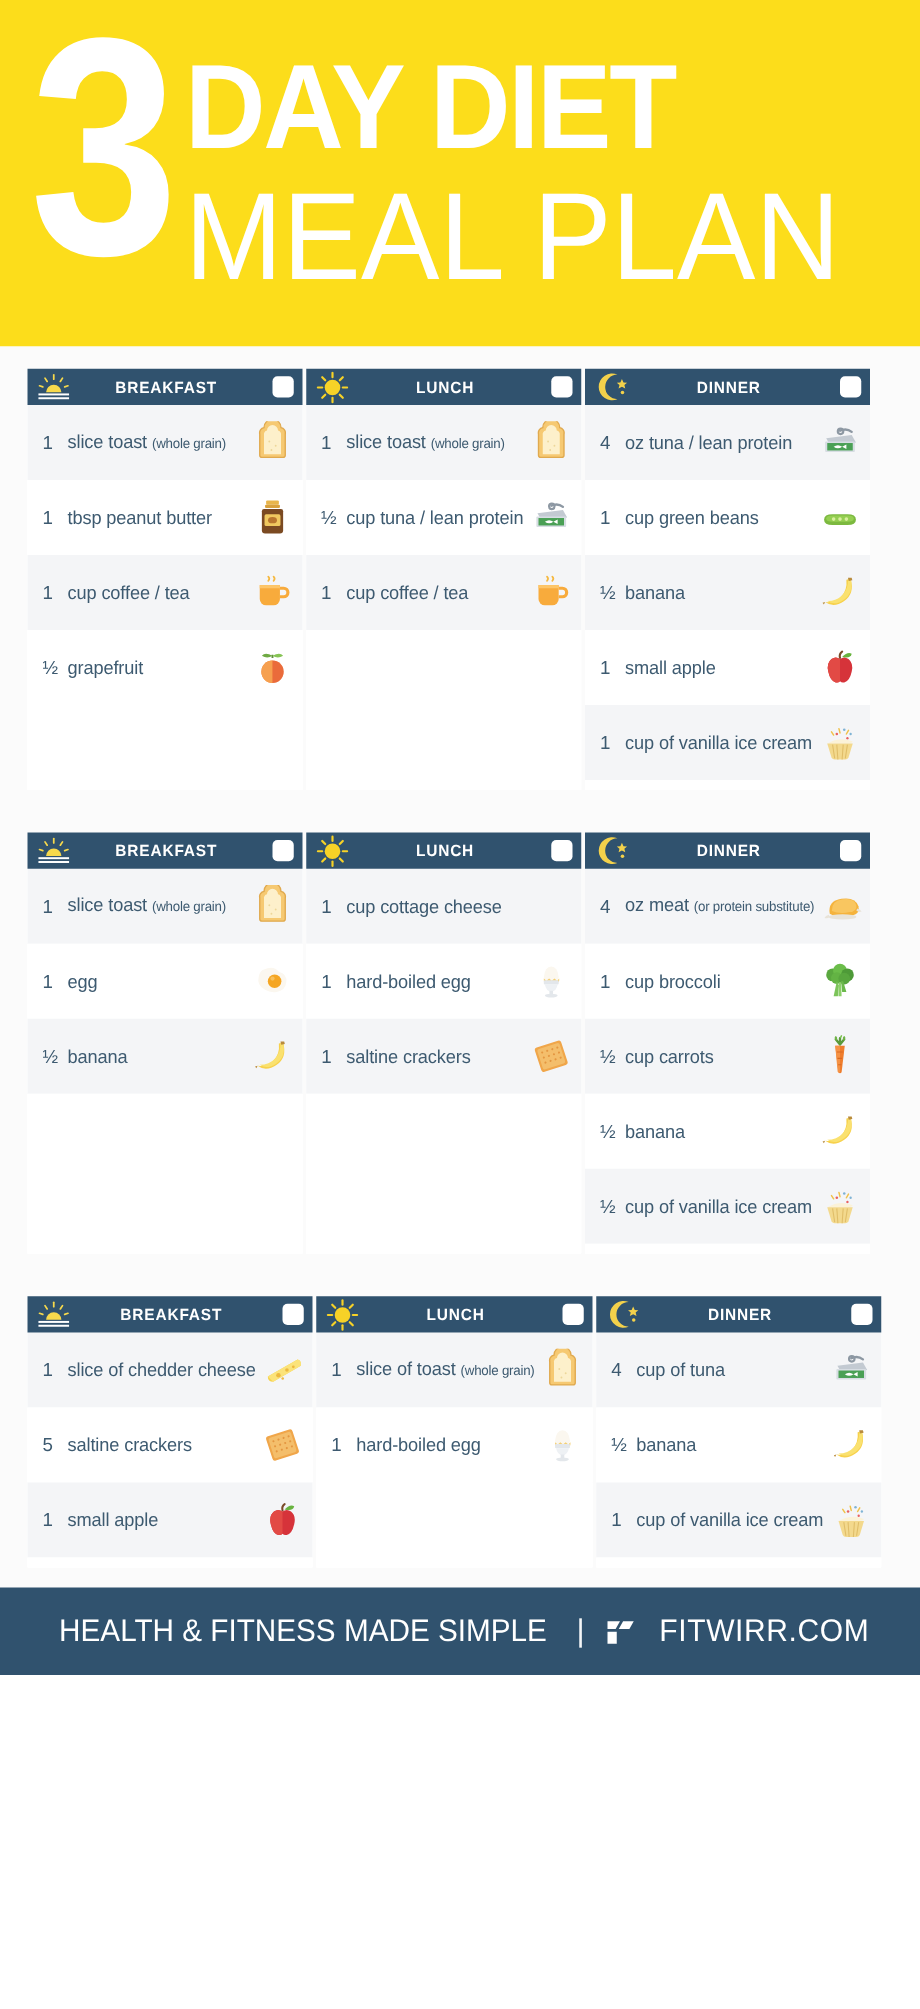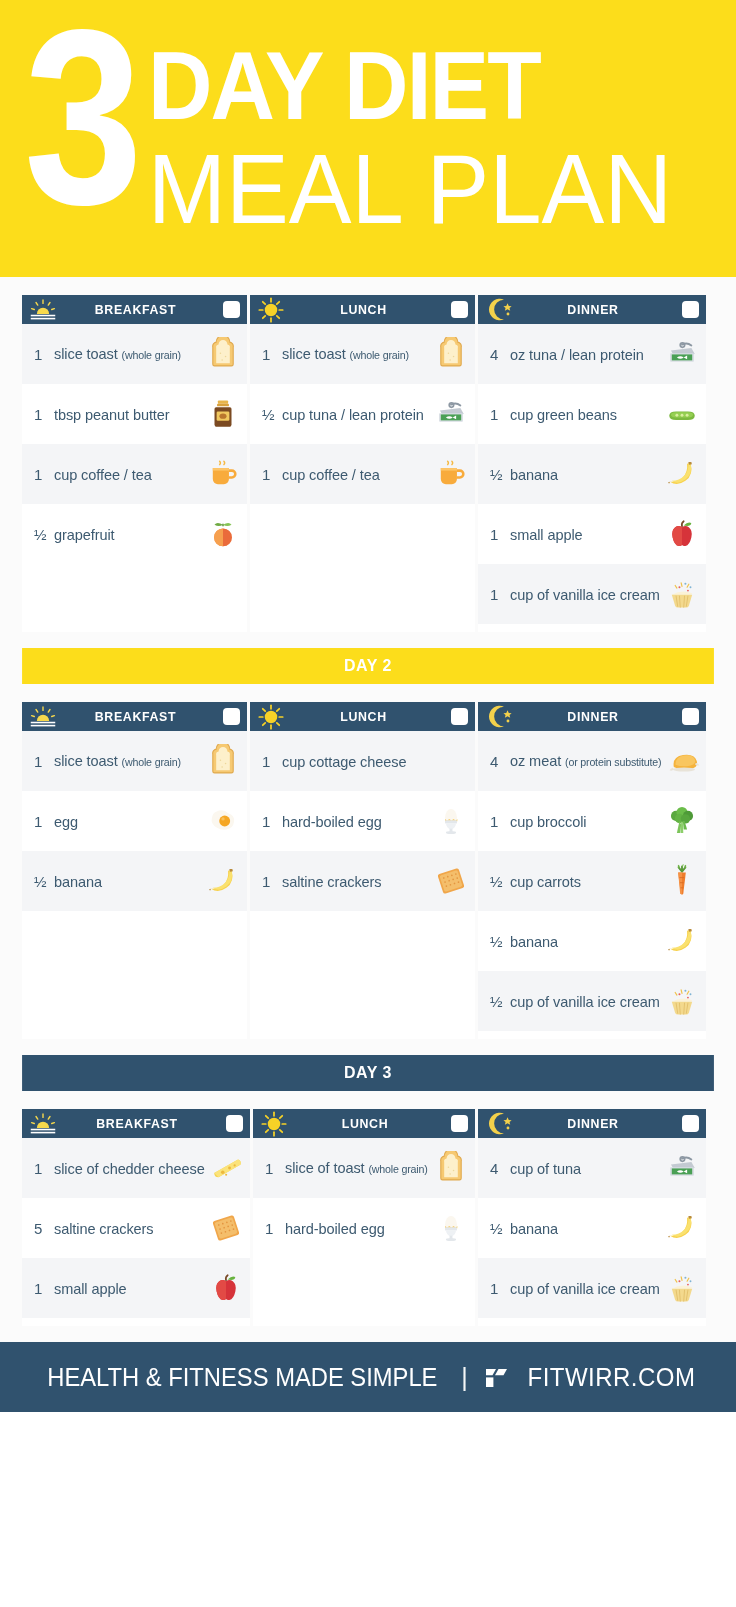--- a/index.html
+++ b/index.html
@@ -75,21 +75,21 @@
     font-size:17px;
     letter-spacing:0.6px;
     transform:scaleX(0.94);
   }
   .day-band-wrap{width:736px;}
   .band-navy{background:#30526e;}
   .band-yellow{background:#fcdd1b;}
 
   
   .day-block{
-    padding:18px 30px 16px 22px;
+    padding:18px 40px 16px 22px;
     display:flex;
     gap:3px;
     background:#fbfbfb;
   }
   .meal-card{
     width:228px;
     background:#ffffff;
     display:flex;
     flex-direction:column;
   }
@@ -445,22 +445,254 @@
                     <line x1="23" y1="22" x2="22" y2="36"></line>
                     <line x1="27" y1="22" x2="25" y2="35"></line>
                   </g>
                 </svg>
               </span>
             </div>
             <div class="meal-filler"></div>
           </div>
         </div>
       </div>
-      <div class="day-band-wrap">
-        <div class="day-band band-yellow">DAY 2</div>
+      <div class="day-block">
+        <div class="meal-card">
+          <div class="meal-head">
+            <span class="meal-icon">
+              <svg viewBox="0 0 32 26" width="28" height="23">
+                <g stroke="#f7d94c" stroke-width="1.6" stroke-linecap="round">
+                  <line x1="16" y1="2" x2="16" y2="6"></line>
+                  <line x1="8" y1="5" x2="10" y2="8"></line>
+                  <line x1="24" y1="5" x2="22" y2="8"></line>
+                  <line x1="3" y1="12" x2="6" y2="13"></line>
+                  <line x1="29" y1="12" x2="26" y2="13"></line>
+                </g>
+                <path d="M9 18 A7 7 0 0 1 23 18 Z" fill="#f7d94c"></path>
+                <rect x="2" y="19" width="28" height="1.8" fill="#ffffff"></rect>
+                <rect x="2" y="22.5" width="28" height="1.8" fill="#ffffff"></rect>
+              </svg>
+            </span>
+            <span class="meal-title">BREAKFAST</span>
+            <span class="meal-check"></span>
+          </div>
+          <div class="meal-body">
+            <div class="meal-row alt">
+              <span class="row-qty">1</span>
+              <span class="row-text"><span>slice toast</span> <span class="note">(whole grain)</span></span>
+              <span class="row-icon">
+                <svg viewBox="0 0 40 40" width="34" height="34">
+                  <path d="M8 12 a5 5 0 0 1 4-6 a6 6 0 0 1 16 0 a5 5 0 0 1 4 6 v20 a2 2 0 0 1-2 2 H10 a2 2 0 0 1-2-2 Z" fill="#f6c972" stroke="#e0a94e" stroke-width="1.3"></path>
+                  <path d="M12 13 a3.4 3.4 0 0 1 2.8-4.2 a4.3 4.3 0 0 1 10.4 0 a3.4 3.4 0 0 1 2.8 4.2 v18 H12 Z" fill="#fdf0cb"></path>
+                  <circle cx="17" cy="19" r="0.9" fill="#edd79a"></circle>
+                  <circle cx="23" cy="23" r="0.9" fill="#edd79a"></circle>
+                  <circle cx="19" cy="27" r="0.9" fill="#edd79a"></circle>
+                </svg>
+              </span>
+            </div>
+            <div class="meal-row plain">
+              <span class="row-qty">1</span>
+              <span class="row-text"><span>egg</span></span>
+              <span class="row-icon">
+                <svg viewBox="0 0 40 40" width="34" height="34">
+                  <path d="M12 9 q9-4 14 2 q8 2 7 10 q-1 8-9 9 q-6 1-11-2 q-8-4-6-12 q1-6 5-7 Z" fill="#fbf7ef"></path>
+                  <circle cx="22" cy="20" r="6.4" fill="#f5a623"></circle>
+                  <circle cx="20" cy="17.5" r="2" fill="#f8c05a"></circle>
+                </svg>
+              </span>
+            </div>
+            <div class="meal-row alt">
+              <span class="row-qty">½</span>
+              <span class="row-text"><span>banana</span></span>
+              <span class="row-icon">
+                <svg viewBox="0 0 40 40" width="34" height="34">
+                  <path d="M30 7 q4 14-6 21 q-10 7-18 1 q9 1 15-5 q6-6 5-16 Z" fill="#f7d14c"></path>
+                  <path d="M30 7 q3 13-6 19.5 q-9 6.5-16 1.5 q9 0 14.5-6 q5.5-6 5-14.5 Z" fill="#fae16f"></path>
+                  <path d="M27.5 6 h3.5 l.6 2.5 -3.4 .6 Z" fill="#b98b3c"></path>
+                  <path d="M6 29 l-2.4 .6 1.2 1.8 Z" fill="#b98b3c"></path>
+                </svg>
+              </span>
+            </div>
+            <div class="meal-filler"></div>
+          </div>
+        </div>
+        <div class="meal-card">
+          <div class="meal-head">
+            <span class="meal-icon">
+              <svg viewBox="0 0 30 30" width="26" height="26">
+                <g stroke="#f7d227" stroke-width="2" stroke-linecap="round">
+                  <line x1="15" y1="1.5" x2="15" y2="5.5"></line>
+                  <line x1="15" y1="24.5" x2="15" y2="28.5"></line>
+                  <line x1="1.5" y1="15" x2="5.5" y2="15"></line>
+                  <line x1="24.5" y1="15" x2="28.5" y2="15"></line>
+                  <line x1="5.5" y1="5.5" x2="8.3" y2="8.3"></line>
+                  <line x1="21.7" y1="21.7" x2="24.5" y2="24.5"></line>
+                  <line x1="5.5" y1="24.5" x2="8.3" y2="21.7"></line>
+                  <line x1="21.7" y1="8.3" x2="24.5" y2="5.5"></line>
+                </g>
+                <circle cx="15" cy="15" r="7.2" fill="#f7d227"></circle>
+              </svg>
+            </span>
+            <span class="meal-title">LUNCH</span>
+            <span class="meal-check"></span>
+          </div>
+          <div class="meal-body">
+            <div class="meal-row alt">
+              <span class="row-qty">1</span>
+              <span class="row-text"><span>cup cottage cheese</span></span>
+              <span class="row-icon empty"></span>
+            </div>
+            <div class="meal-row plain">
+              <span class="row-qty">1</span>
+              <span class="row-text"><span>hard-boiled egg</span></span>
+              <span class="row-icon">
+                <svg viewBox="0 0 40 40" width="34" height="34">
+                  <path d="M13 16 q1-10 7-10 t7 10 q0 2-.6 3 H13.6 Q13 18 13 16 Z" fill="#fbf7ef"></path>
+                  <path d="M13 17.5 l2.5 2 2.5-2 2.5 2 2.5-2 2.5 2 2-2 v1.5 q0 2-1 2 H14 q-1 0-1-2 Z" fill="#f3cf74"></path>
+                  <rect x="13" y="19" width="14" height="4" rx="1" fill="#e3e7eb"></rect>
+                  <path d="M14 23 q1 6 6 7 q5-1 6-7 Z" fill="#eef1f4"></path>
+                  <rect x="18.3" y="29" width="3.4" height="4" fill="#e3e7eb"></rect>
+                  <ellipse cx="20" cy="33.5" rx="6" ry="1.8" fill="#e3e7eb"></ellipse>
+                </svg>
+              </span>
+            </div>
+            <div class="meal-row alt">
+              <span class="row-qty">1</span>
+              <span class="row-text"><span>saltine crackers</span></span>
+              <span class="row-icon">
+                <svg viewBox="0 0 40 40" width="34" height="34">
+                  <g transform="rotate(-18 20 20)">
+                    <rect x="7" y="8" width="26" height="24" rx="2.5" fill="#f0a64a"></rect>
+                    <rect x="9" y="10" width="22" height="20" rx="2" fill="#f4be6b"></rect>
+                    <g fill="#e49640">
+                      <circle cx="13" cy="14" r="1"></circle>
+                      <circle cx="18" cy="14" r="1"></circle>
+                      <circle cx="23" cy="14" r="1"></circle>
+                      <circle cx="28" cy="14" r="1"></circle>
+                      <circle cx="13" cy="19" r="1"></circle>
+                      <circle cx="18" cy="19" r="1"></circle>
+                      <circle cx="23" cy="19" r="1"></circle>
+                      <circle cx="28" cy="19" r="1"></circle>
+                      <circle cx="13" cy="24" r="1"></circle>
+                      <circle cx="18" cy="24" r="1"></circle>
+                      <circle cx="23" cy="24" r="1"></circle>
+                      <circle cx="28" cy="24" r="1"></circle>
+                    </g>
+                  </g>
+                </svg>
+              </span>
+            </div>
+            <div class="meal-filler"></div>
+          </div>
+        </div>
+        <div class="meal-card">
+          <div class="meal-head">
+            <span class="meal-icon">
+              <svg viewBox="0 0 30 28" width="27" height="25">
+                <path d="M20 3 A12 12 0 1 0 20 25 A9.5 9.5 0 0 1 20 3 Z" fill="#f3d14b"></path>
+                <path d="M24 7 l1.4 3 3.2.3 -2.4 2.1 .8 3.1 -3-1.7 -3 1.7 .8-3.1 -2.4-2.1 3.2-.3 Z" fill="#f3d14b"></path>
+                <circle cx="24.5" cy="19" r="1.6" fill="#f3d14b"></circle>
+              </svg>
+            </span>
+            <span class="meal-title">DINNER</span>
+            <span class="meal-check"></span>
+          </div>
+          <div class="meal-body">
+            <div class="meal-row alt">
+              <span class="row-qty">4</span>
+              <span class="row-text"><span>oz meat</span> <span class="note">(or protein substitute)</span></span>
+              <span class="row-icon">
+                <svg viewBox="0 0 40 40" width="34" height="34">
+                  <path d="M8 27 q-2-12 11-14 q13-2 16 7 q2 7-6 9 q-12 3-21-2 Z" fill="#f5b33c"></path>
+                  <path d="M10 24 q0-9 10-10.5 q11-1.5 13 5.5 q1 5-6 6.5 q-10 2-17-1 Z" fill="#f9c660"></path>
+                  <path d="M7 28 q-3 1-4 3 q3 1 5-1 Z" fill="#e8e3d8"></path>
+                  <path d="M34 22 q3 1 4 3 q-3 1-5-1 Z" fill="#e8e3d8"></path>
+                  <ellipse cx="20" cy="30" rx="13" ry="2.4" fill="#e8e3d8"></ellipse>
+                </svg>
+              </span>
+            </div>
+            <div class="meal-row plain">
+              <span class="row-qty">1</span>
+              <span class="row-text"><span>cup broccoli</span></span>
+              <span class="row-icon">
+                <svg viewBox="0 0 40 40" width="34" height="34">
+                  <circle cx="13" cy="14" r="6" fill="#5aa83f"></circle>
+                  <circle cx="20" cy="10" r="6.5" fill="#6bbd4a"></circle>
+                  <circle cx="27" cy="14" r="6" fill="#4e9a38"></circle>
+                  <circle cx="17" cy="17" r="5.5" fill="#63b344"></circle>
+                  <circle cx="24" cy="17.5" r="5.5" fill="#58a63e"></circle>
+                  <path d="M17 20 l-3 14 h4 l1-10 Z" fill="#7cc45a"></path>
+                  <path d="M21 20 l1 10 h4 l-3-10 Z" fill="#6bb94c"></path>
+                  <path d="M19 21 l-.5 13 h3 l-.5-13 Z" fill="#8ccf6a"></path>
+                </svg>
+              </span>
+            </div>
+            <div class="meal-row alt">
+              <span class="row-qty">½</span>
+              <span class="row-text"><span>cup carrots</span></span>
+              <span class="row-icon">
+                <svg viewBox="0 0 40 40" width="34" height="34">
+                  <path d="M20 9 l-4-5 M20 9 l4-5 M20 9 v-6" stroke="#5a9a3a" stroke-width="2.2" stroke-linecap="round"></path>
+                  <path d="M16 5 q-2-3 0-4 q2 1 1 4 Z" fill="#6fb347"></path>
+                  <path d="M24 5 q2-3 0-4 q-2 1-1 4 Z" fill="#6fb347"></path>
+                  <path d="M20 3 q0-3 2-3 q0 3-2 3 Z" fill="#7cc152"></path>
+                  <path d="M15.5 10 h9 L21.5 35 q-1.5 2-3 0 Z" fill="#ef7d2c"></path>
+                  <path d="M15.5 10 h4.5 L20 35 q-1.5 1-2.2-.3 Z" fill="#f59245"></path>
+                  <g stroke="#d96a22" stroke-width="1">
+                    <line x1="17" y1="16" x2="22.6" y2="16"></line>
+                    <line x1="17.6" y1="22" x2="22" y2="22"></line>
+                    <line x1="18.3" y1="28" x2="21.4" y2="28"></line>
+                  </g>
+                </svg>
+              </span>
+            </div>
+            <div class="meal-row plain">
+              <span class="row-qty">½</span>
+              <span class="row-text"><span>banana</span></span>
+              <span class="row-icon">
+                <svg viewBox="0 0 40 40" width="34" height="34">
+                  <path d="M30 7 q4 14-6 21 q-10 7-18 1 q9 1 15-5 q6-6 5-16 Z" fill="#f7d14c"></path>
+                  <path d="M30 7 q3 13-6 19.5 q-9 6.5-16 1.5 q9 0 14.5-6 q5.5-6 5-14.5 Z" fill="#fae16f"></path>
+                  <path d="M27.5 6 h3.5 l.6 2.5 -3.4 .6 Z" fill="#b98b3c"></path>
+                  <path d="M6 29 l-2.4 .6 1.2 1.8 Z" fill="#b98b3c"></path>
+                </svg>
+              </span>
+            </div>
+            <div class="meal-row alt">
+              <span class="row-qty">½</span>
+              <span class="row-text"><span>cup of vanilla ice cream</span></span>
+              <span class="row-icon">
+                <svg viewBox="0 0 40 40" width="34" height="34">
+                  <g fill="#7fb3d5">
+                    <circle cx="24" cy="8" r="1.2"></circle>
+                    <circle cx="30" cy="12" r="1.1"></circle>
+                  </g>
+                  <g stroke="#f0c24a" stroke-width="1.4" stroke-linecap="round">
+                    <line x1="20" y1="11" x2="19" y2="7"></line>
+                    <line x1="26" y1="12" x2="28" y2="8.5"></line>
+                    <line x1="14" y1="13" x2="12" y2="10"></line>
+                  </g>
+                  <g fill="#e8615f">
+                    <circle cx="17" cy="12" r="1.2"></circle>
+                    <circle cx="27" cy="16" r="1.1"></circle>
+                  </g>
+                  <path d="M8 21 q12-7 24-2 q-1 2-4 2 H12 q-3 0-4-0 Z" fill="#fbf2d8"></path>
+                  <path d="M8 21 h24 l-4 13 q-1 2-3 2 H15 q-2 0-3-2 Z" fill="#f3d98d"></path>
+                  <g stroke="#e0bd68" stroke-width="1">
+                    <line x1="13" y1="22" x2="15" y2="35"></line>
+                    <line x1="17" y1="22" x2="18" y2="36"></line>
+                    <line x1="23" y1="22" x2="22" y2="36"></line>
+                    <line x1="27" y1="22" x2="25" y2="35"></line>
+                  </g>
+                </svg>
+              </span>
+            </div>
+            <div class="meal-filler"></div>
+          </div>
+        </div>
       </div>
       <div class="day-block">
         <div class="meal-card">
           <div class="meal-head">
             <span class="meal-icon">
               <svg viewBox="0 0 32 26" width="28" height="23">
                 <g stroke="#f7d94c" stroke-width="1.6" stroke-linecap="round">
                   <line x1="16" y1="2" x2="16" y2="6"></line>
                   <line x1="8" y1="5" x2="10" y2="8"></line>
                   <line x1="24" y1="5" x2="22" y2="8"></line>
@@ -471,51 +703,67 @@
                 <rect x="2" y="19" width="28" height="1.8" fill="#ffffff"></rect>
                 <rect x="2" y="22.5" width="28" height="1.8" fill="#ffffff"></rect>
               </svg>
             </span>
             <span class="meal-title">BREAKFAST</span>
             <span class="meal-check"></span>
           </div>
           <div class="meal-body">
             <div class="meal-row alt">
               <span class="row-qty">1</span>
-              <span class="row-text"><span>slice toast</span> <span class="note">(whole grain)</span></span>
-              <span class="row-icon">
-                <svg viewBox="0 0 40 40" width="34" height="34">
-                  <path d="M8 12 a5 5 0 0 1 4-6 a6 6 0 0 1 16 0 a5 5 0 0 1 4 6 v20 a2 2 0 0 1-2 2 H10 a2 2 0 0 1-2-2 Z" fill="#f6c972" stroke="#e0a94e" stroke-width="1.3"></path>
-                  <path d="M12 13 a3.4 3.4 0 0 1 2.8-4.2 a4.3 4.3 0 0 1 10.4 0 a3.4 3.4 0 0 1 2.8 4.2 v18 H12 Z" fill="#fdf0cb"></path>
-                  <circle cx="17" cy="19" r="0.9" fill="#edd79a"></circle>
-                  <circle cx="23" cy="23" r="0.9" fill="#edd79a"></circle>
-                  <circle cx="19" cy="27" r="0.9" fill="#edd79a"></circle>
-                </svg>
-              </span>
-            </div>
-            <div class="meal-row plain">
-              <span class="row-qty">1</span>
-              <span class="row-text"><span>egg</span></span>
-              <span class="row-icon">
-                <svg viewBox="0 0 40 40" width="34" height="34">
-                  <path d="M12 9 q9-4 14 2 q8 2 7 10 q-1 8-9 9 q-6 1-11-2 q-8-4-6-12 q1-6 5-7 Z" fill="#fbf7ef"></path>
-                  <circle cx="22" cy="20" r="6.4" fill="#f5a623"></circle>
-                  <circle cx="20" cy="17.5" r="2" fill="#f8c05a"></circle>
-                </svg>
-              </span>
-            </div>
-            <div class="meal-row alt">
-              <span class="row-qty">½</span>
-              <span class="row-text"><span>banana</span></span>
-              <span class="row-icon">
-                <svg viewBox="0 0 40 40" width="34" height="34">
-                  <path d="M30 7 q4 14-6 21 q-10 7-18 1 q9 1 15-5 q6-6 5-16 Z" fill="#f7d14c"></path>
-                  <path d="M30 7 q3 13-6 19.5 q-9 6.5-16 1.5 q9 0 14.5-6 q5.5-6 5-14.5 Z" fill="#fae16f"></path>
-                  <path d="M27.5 6 h3.5 l.6 2.5 -3.4 .6 Z" fill="#b98b3c"></path>
-                  <path d="M6 29 l-2.4 .6 1.2 1.8 Z" fill="#b98b3c"></path>
+              <span class="row-text"><span>slice of chedder cheese</span></span>
+              <span class="row-icon">
+                <svg viewBox="0 0 40 40" width="34" height="34">
+                  <path d="M5 26 L33 10 q4 1 3 6 L10 31 q-5 0-5-5 Z" fill="#f5d34e"></path>
+                  <path d="M5 26 L33 10 q4 1 3 6 L10 31 Z" fill="#fbe37a"></path>
+                  <circle cx="15" cy="25" r="2.1" fill="#edb93f"></circle>
+                  <circle cx="23" cy="20" r="1.7" fill="#edb93f"></circle>
+                  <circle cx="29" cy="17" r="1.3" fill="#edb93f"></circle>
+                  <circle cx="19" cy="28" r="1.2" fill="#edb93f"></circle>
+                </svg>
+              </span>
+            </div>
+            <div class="meal-row plain">
+              <span class="row-qty">5</span>
+              <span class="row-text"><span>saltine crackers</span></span>
+              <span class="row-icon">
+                <svg viewBox="0 0 40 40" width="34" height="34">
+                  <g transform="rotate(-18 20 20)">
+                    <rect x="7" y="8" width="26" height="24" rx="2.5" fill="#f0a64a"></rect>
+                    <rect x="9" y="10" width="22" height="20" rx="2" fill="#f4be6b"></rect>
+                    <g fill="#e49640">
+                      <circle cx="13" cy="14" r="1"></circle>
+                      <circle cx="18" cy="14" r="1"></circle>
+                      <circle cx="23" cy="14" r="1"></circle>
+                      <circle cx="28" cy="14" r="1"></circle>
+                      <circle cx="13" cy="19" r="1"></circle>
+                      <circle cx="18" cy="19" r="1"></circle>
+                      <circle cx="23" cy="19" r="1"></circle>
+                      <circle cx="28" cy="19" r="1"></circle>
+                      <circle cx="13" cy="24" r="1"></circle>
+                      <circle cx="18" cy="24" r="1"></circle>
+                      <circle cx="23" cy="24" r="1"></circle>
+                      <circle cx="28" cy="24" r="1"></circle>
+                    </g>
+                  </g>
+                </svg>
+              </span>
+            </div>
+            <div class="meal-row alt">
+              <span class="row-qty">1</span>
+              <span class="row-text"><span>small apple</span></span>
+              <span class="row-icon">
+                <svg viewBox="0 0 40 40" width="34" height="34">
+                  <path d="M20 11 q-1-4 2-6" stroke="#7a4a28" stroke-width="2" fill="none" stroke-linecap="round"></path>
+                  <path d="M22 10 q5-5 9-3 q-1 5-9 3 Z" fill="#68b33f"></path>
+                  <path d="M20 12 q-4-3-8 0 q-5 4-3 12 q2 9 7 10 q2.5 .5 4-1 q1.5 1.5 4 1 q5-1 7-10 q2-8-3-12 q-4-3-8 0 Z" fill="#d6333a"></path>
+                  <path d="M20 12 q-4-3-8 0 q-5 4-3 12 q2 9 7 10 q2.5 .5 4-1 Z" fill="#e24a45"></path>
                 </svg>
               </span>
             </div>
             <div class="meal-filler"></div>
           </div>
         </div>
         <div class="meal-card">
           <div class="meal-head">
             <span class="meal-icon">
               <svg viewBox="0 0 30 30" width="26" height="26">
@@ -531,274 +779,20 @@
                 </g>
                 <circle cx="15" cy="15" r="7.2" fill="#f7d227"></circle>
               </svg>
             </span>
             <span class="meal-title">LUNCH</span>
             <span class="meal-check"></span>
           </div>
           <div class="meal-body">
             <div class="meal-row alt">
               <span class="row-qty">1</span>
-              <span class="row-text"><span>cup cottage cheese</span></span>
-              <span class="row-icon empty"></span>
-            </div>
-            <div class="meal-row plain">
-              <span class="row-qty">1</span>
-              <span class="row-text"><span>hard-boiled egg</span></span>
-              <span class="row-icon">
-                <svg viewBox="0 0 40 40" width="34" height="34">
-                  <path d="M13 16 q1-10 7-10 t7 10 q0 2-.6 3 H13.6 Q13 18 13 16 Z" fill="#fbf7ef"></path>
-                  <path d="M13 17.5 l2.5 2 2.5-2 2.5 2 2.5-2 2.5 2 2-2 v1.5 q0 2-1 2 H14 q-1 0-1-2 Z" fill="#f3cf74"></path>
-                  <rect x="13" y="19" width="14" height="4" rx="1" fill="#e3e7eb"></rect>
-                  <path d="M14 23 q1 6 6 7 q5-1 6-7 Z" fill="#eef1f4"></path>
-                  <rect x="18.3" y="29" width="3.4" height="4" fill="#e3e7eb"></rect>
-                  <ellipse cx="20" cy="33.5" rx="6" ry="1.8" fill="#e3e7eb"></ellipse>
-                </svg>
-              </span>
-            </div>
-            <div class="meal-row alt">
-              <span class="row-qty">1</span>
-              <span class="row-text"><span>saltine crackers</span></span>
-              <span class="row-icon">
-                <svg viewBox="0 0 40 40" width="34" height="34">
-                  <g transform="rotate(-18 20 20)">
-                    <rect x="7" y="8" width="26" height="24" rx="2.5" fill="#f0a64a"></rect>
-                    <rect x="9" y="10" width="22" height="20" rx="2" fill="#f4be6b"></rect>
-                    <g fill="#e49640">
-                      <circle cx="13" cy="14" r="1"></circle>
-                      <circle cx="18" cy="14" r="1"></circle>
-                      <circle cx="23" cy="14" r="1"></circle>
-                      <circle cx="28" cy="14" r="1"></circle>
-                      <circle cx="13" cy="19" r="1"></circle>
-                      <circle cx="18" cy="19" r="1"></circle>
-                      <circle cx="23" cy="19" r="1"></circle>
-                      <circle cx="28" cy="19" r="1"></circle>
-                      <circle cx="13" cy="24" r="1"></circle>
-                      <circle cx="18" cy="24" r="1"></circle>
-                      <circle cx="23" cy="24" r="1"></circle>
-                      <circle cx="28" cy="24" r="1"></circle>
-                    </g>
-                  </g>
-                </svg>
-              </span>
-            </div>
-            <div class="meal-filler"></div>
-          </div>
-        </div>
-        <div class="meal-card">
-          <div class="meal-head">
-            <span class="meal-icon">
-              <svg viewBox="0 0 30 28" width="27" height="25">
-                <path d="M20 3 A12 12 0 1 0 20 25 A9.5 9.5 0 0 1 20 3 Z" fill="#f3d14b"></path>
-                <path d="M24 7 l1.4 3 3.2.3 -2.4 2.1 .8 3.1 -3-1.7 -3 1.7 .8-3.1 -2.4-2.1 3.2-.3 Z" fill="#f3d14b"></path>
-                <circle cx="24.5" cy="19" r="1.6" fill="#f3d14b"></circle>
-              </svg>
-            </span>
-            <span class="meal-title">DINNER</span>
-            <span class="meal-check"></span>
-          </div>
-          <div class="meal-body">
-            <div class="meal-row alt">
-              <span class="row-qty">4</span>
-              <span class="row-text"><span>oz meat</span> <span class="note">(or protein substitute)</span></span>
-              <span class="row-icon">
-                <svg viewBox="0 0 40 40" width="34" height="34">
-                  <path d="M8 27 q-2-12 11-14 q13-2 16 7 q2 7-6 9 q-12 3-21-2 Z" fill="#f5b33c"></path>
-                  <path d="M10 24 q0-9 10-10.5 q11-1.5 13 5.5 q1 5-6 6.5 q-10 2-17-1 Z" fill="#f9c660"></path>
-                  <path d="M7 28 q-3 1-4 3 q3 1 5-1 Z" fill="#e8e3d8"></path>
-                  <path d="M34 22 q3 1 4 3 q-3 1-5-1 Z" fill="#e8e3d8"></path>
-                  <ellipse cx="20" cy="30" rx="13" ry="2.4" fill="#e8e3d8"></ellipse>
-                </svg>
-              </span>
-            </div>
-            <div class="meal-row plain">
-              <span class="row-qty">1</span>
-              <span class="row-text"><span>cup broccoli</span></span>
-              <span class="row-icon">
-                <svg viewBox="0 0 40 40" width="34" height="34">
-                  <circle cx="13" cy="14" r="6" fill="#5aa83f"></circle>
-                  <circle cx="20" cy="10" r="6.5" fill="#6bbd4a"></circle>
-                  <circle cx="27" cy="14" r="6" fill="#4e9a38"></circle>
-                  <circle cx="17" cy="17" r="5.5" fill="#63b344"></circle>
-                  <circle cx="24" cy="17.5" r="5.5" fill="#58a63e"></circle>
-                  <path d="M17 20 l-3 14 h4 l1-10 Z" fill="#7cc45a"></path>
-                  <path d="M21 20 l1 10 h4 l-3-10 Z" fill="#6bb94c"></path>
-                  <path d="M19 21 l-.5 13 h3 l-.5-13 Z" fill="#8ccf6a"></path>
-                </svg>
-              </span>
-            </div>
-            <div class="meal-row alt">
-              <span class="row-qty">½</span>
-              <span class="row-text"><span>cup carrots</span></span>
-              <span class="row-icon">
-                <svg viewBox="0 0 40 40" width="34" height="34">
-                  <path d="M20 9 l-4-5 M20 9 l4-5 M20 9 v-6" stroke="#5a9a3a" stroke-width="2.2" stroke-linecap="round"></path>
-                  <path d="M16 5 q-2-3 0-4 q2 1 1 4 Z" fill="#6fb347"></path>
-                  <path d="M24 5 q2-3 0-4 q-2 1-1 4 Z" fill="#6fb347"></path>
-                  <path d="M20 3 q0-3 2-3 q0 3-2 3 Z" fill="#7cc152"></path>
-                  <path d="M15.5 10 h9 L21.5 35 q-1.5 2-3 0 Z" fill="#ef7d2c"></path>
-                  <path d="M15.5 10 h4.5 L20 35 q-1.5 1-2.2-.3 Z" fill="#f59245"></path>
-                  <g stroke="#d96a22" stroke-width="1">
-                    <line x1="17" y1="16" x2="22.6" y2="16"></line>
-                    <line x1="17.6" y1="22" x2="22" y2="22"></line>
-                    <line x1="18.3" y1="28" x2="21.4" y2="28"></line>
-                  </g>
-                </svg>
-              </span>
-            </div>
-            <div class="meal-row plain">
-              <span class="row-qty">½</span>
-              <span class="row-text"><span>banana</span></span>
-              <span class="row-icon">
-                <svg viewBox="0 0 40 40" width="34" height="34">
-                  <path d="M30 7 q4 14-6 21 q-10 7-18 1 q9 1 15-5 q6-6 5-16 Z" fill="#f7d14c"></path>
-                  <path d="M30 7 q3 13-6 19.5 q-9 6.5-16 1.5 q9 0 14.5-6 q5.5-6 5-14.5 Z" fill="#fae16f"></path>
-                  <path d="M27.5 6 h3.5 l.6 2.5 -3.4 .6 Z" fill="#b98b3c"></path>
-                  <path d="M6 29 l-2.4 .6 1.2 1.8 Z" fill="#b98b3c"></path>
-                </svg>
-              </span>
-            </div>
-            <div class="meal-row alt">
-              <span class="row-qty">½</span>
-              <span class="row-text"><span>cup of vanilla ice cream</span></span>
-              <span class="row-icon">
-                <svg viewBox="0 0 40 40" width="34" height="34">
-                  <g fill="#7fb3d5">
-                    <circle cx="24" cy="8" r="1.2"></circle>
-                    <circle cx="30" cy="12" r="1.1"></circle>
-                  </g>
-                  <g stroke="#f0c24a" stroke-width="1.4" stroke-linecap="round">
-                    <line x1="20" y1="11" x2="19" y2="7"></line>
-                    <line x1="26" y1="12" x2="28" y2="8.5"></line>
-                    <line x1="14" y1="13" x2="12" y2="10"></line>
-                  </g>
-                  <g fill="#e8615f">
-                    <circle cx="17" cy="12" r="1.2"></circle>
-                    <circle cx="27" cy="16" r="1.1"></circle>
-                  </g>
-                  <path d="M8 21 q12-7 24-2 q-1 2-4 2 H12 q-3 0-4-0 Z" fill="#fbf2d8"></path>
-                  <path d="M8 21 h24 l-4 13 q-1 2-3 2 H15 q-2 0-3-2 Z" fill="#f3d98d"></path>
-                  <g stroke="#e0bd68" stroke-width="1">
-                    <line x1="13" y1="22" x2="15" y2="35"></line>
-                    <line x1="17" y1="22" x2="18" y2="36"></line>
-                    <line x1="23" y1="22" x2="22" y2="36"></line>
-                    <line x1="27" y1="22" x2="25" y2="35"></line>
-                  </g>
-                </svg>
-              </span>
-            </div>
-            <div class="meal-filler"></div>
-          </div>
-        </div>
-      </div>
-      <div class="day-band-wrap">
-        <div class="day-band band-navy">DAY 3</div>
-      </div>
-      <div class="day-block">
-        <div class="meal-card">
-          <div class="meal-head">
-            <span class="meal-icon">
-              <svg viewBox="0 0 32 26" width="28" height="23">
-                <g stroke="#f7d94c" stroke-width="1.6" stroke-linecap="round">
-                  <line x1="16" y1="2" x2="16" y2="6"></line>
-                  <line x1="8" y1="5" x2="10" y2="8"></line>
-                  <line x1="24" y1="5" x2="22" y2="8"></line>
-                  <line x1="3" y1="12" x2="6" y2="13"></line>
-                  <line x1="29" y1="12" x2="26" y2="13"></line>
-                </g>
-                <path d="M9 18 A7 7 0 0 1 23 18 Z" fill="#f7d94c"></path>
-                <rect x="2" y="19" width="28" height="1.8" fill="#ffffff"></rect>
-                <rect x="2" y="22.5" width="28" height="1.8" fill="#ffffff"></rect>
-              </svg>
-            </span>
-            <span class="meal-title">BREAKFAST</span>
-            <span class="meal-check"></span>
-          </div>
-          <div class="meal-body">
-            <div class="meal-row alt">
-              <span class="row-qty">1</span>
-              <span class="row-text"><span>slice of chedder cheese</span></span>
-              <span class="row-icon">
-                <svg viewBox="0 0 40 40" width="34" height="34">
-                  <path d="M5 26 L33 10 q4 1 3 6 L10 31 q-5 0-5-5 Z" fill="#f5d34e"></path>
-                  <path d="M5 26 L33 10 q4 1 3 6 L10 31 Z" fill="#fbe37a"></path>
-                  <circle cx="15" cy="25" r="2.1" fill="#edb93f"></circle>
-                  <circle cx="23" cy="20" r="1.7" fill="#edb93f"></circle>
-                  <circle cx="29" cy="17" r="1.3" fill="#edb93f"></circle>
-                  <circle cx="19" cy="28" r="1.2" fill="#edb93f"></circle>
-                </svg>
-              </span>
-            </div>
-            <div class="meal-row plain">
-              <span class="row-qty">5</span>
-              <span class="row-text"><span>saltine crackers</span></span>
-              <span class="row-icon">
-                <svg viewBox="0 0 40 40" width="34" height="34">
-                  <g transform="rotate(-18 20 20)">
-                    <rect x="7" y="8" width="26" height="24" rx="2.5" fill="#f0a64a"></rect>
-                    <rect x="9" y="10" width="22" height="20" rx="2" fill="#f4be6b"></rect>
-                    <g fill="#e49640">
-                      <circle cx="13" cy="14" r="1"></circle>
-                      <circle cx="18" cy="14" r="1"></circle>
-                      <circle cx="23" cy="14" r="1"></circle>
-                      <circle cx="28" cy="14" r="1"></circle>
-                      <circle cx="13" cy="19" r="1"></circle>
-                      <circle cx="18" cy="19" r="1"></circle>
-                      <circle cx="23" cy="19" r="1"></circle>
-                      <circle cx="28" cy="19" r="1"></circle>
-                      <circle cx="13" cy="24" r="1"></circle>
-                      <circle cx="18" cy="24" r="1"></circle>
-                      <circle cx="23" cy="24" r="1"></circle>
-                      <circle cx="28" cy="24" r="1"></circle>
-                    </g>
-                  </g>
-                </svg>
-              </span>
-            </div>
-            <div class="meal-row alt">
-              <span class="row-qty">1</span>
-              <span class="row-text"><span>small apple</span></span>
-              <span class="row-icon">
-                <svg viewBox="0 0 40 40" width="34" height="34">
-                  <path d="M20 11 q-1-4 2-6" stroke="#7a4a28" stroke-width="2" fill="none" stroke-linecap="round"></path>
-                  <path d="M22 10 q5-5 9-3 q-1 5-9 3 Z" fill="#68b33f"></path>
-                  <path d="M20 12 q-4-3-8 0 q-5 4-3 12 q2 9 7 10 q2.5 .5 4-1 q1.5 1.5 4 1 q5-1 7-10 q2-8-3-12 q-4-3-8 0 Z" fill="#d6333a"></path>
-                  <path d="M20 12 q-4-3-8 0 q-5 4-3 12 q2 9 7 10 q2.5 .5 4-1 Z" fill="#e24a45"></path>
-                </svg>
-              </span>
-            </div>
-            <div class="meal-filler"></div>
-          </div>
-        </div>
-        <div class="meal-card">
-          <div class="meal-head">
-            <span class="meal-icon">
-              <svg viewBox="0 0 30 30" width="26" height="26">
-                <g stroke="#f7d227" stroke-width="2" stroke-linecap="round">
-                  <line x1="15" y1="1.5" x2="15" y2="5.5"></line>
-                  <line x1="15" y1="24.5" x2="15" y2="28.5"></line>
-                  <line x1="1.5" y1="15" x2="5.5" y2="15"></line>
-                  <line x1="24.5" y1="15" x2="28.5" y2="15"></line>
-                  <line x1="5.5" y1="5.5" x2="8.3" y2="8.3"></line>
-                  <line x1="21.7" y1="21.7" x2="24.5" y2="24.5"></line>
-                  <line x1="5.5" y1="24.5" x2="8.3" y2="21.7"></line>
-                  <line x1="21.7" y1="8.3" x2="24.5" y2="5.5"></line>
-                </g>
-                <circle cx="15" cy="15" r="7.2" fill="#f7d227"></circle>
-              </svg>
-            </span>
-            <span class="meal-title">LUNCH</span>
-            <span class="meal-check"></span>
-          </div>
-          <div class="meal-body">
-            <div class="meal-row alt">
-              <span class="row-qty">1</span>
               <span class="row-text"><span>slice of toast</span> <span class="note">(whole grain)</span></span>
               <span class="row-icon">
                 <svg viewBox="0 0 40 40" width="34" height="34">
                   <path d="M8 12 a5 5 0 0 1 4-6 a6 6 0 0 1 16 0 a5 5 0 0 1 4 6 v20 a2 2 0 0 1-2 2 H10 a2 2 0 0 1-2-2 Z" fill="#f6c972" stroke="#e0a94e" stroke-width="1.3"></path>
                   <path d="M12 13 a3.4 3.4 0 0 1 2.8-4.2 a4.3 4.3 0 0 1 10.4 0 a3.4 3.4 0 0 1 2.8 4.2 v18 H12 Z" fill="#fdf0cb"></path>
                   <circle cx="17" cy="19" r="0.9" fill="#edd79a"></circle>
                   <circle cx="23" cy="23" r="0.9" fill="#edd79a"></circle>
                   <circle cx="19" cy="27" r="0.9" fill="#edd79a"></circle>
                 </svg>
               </span>

